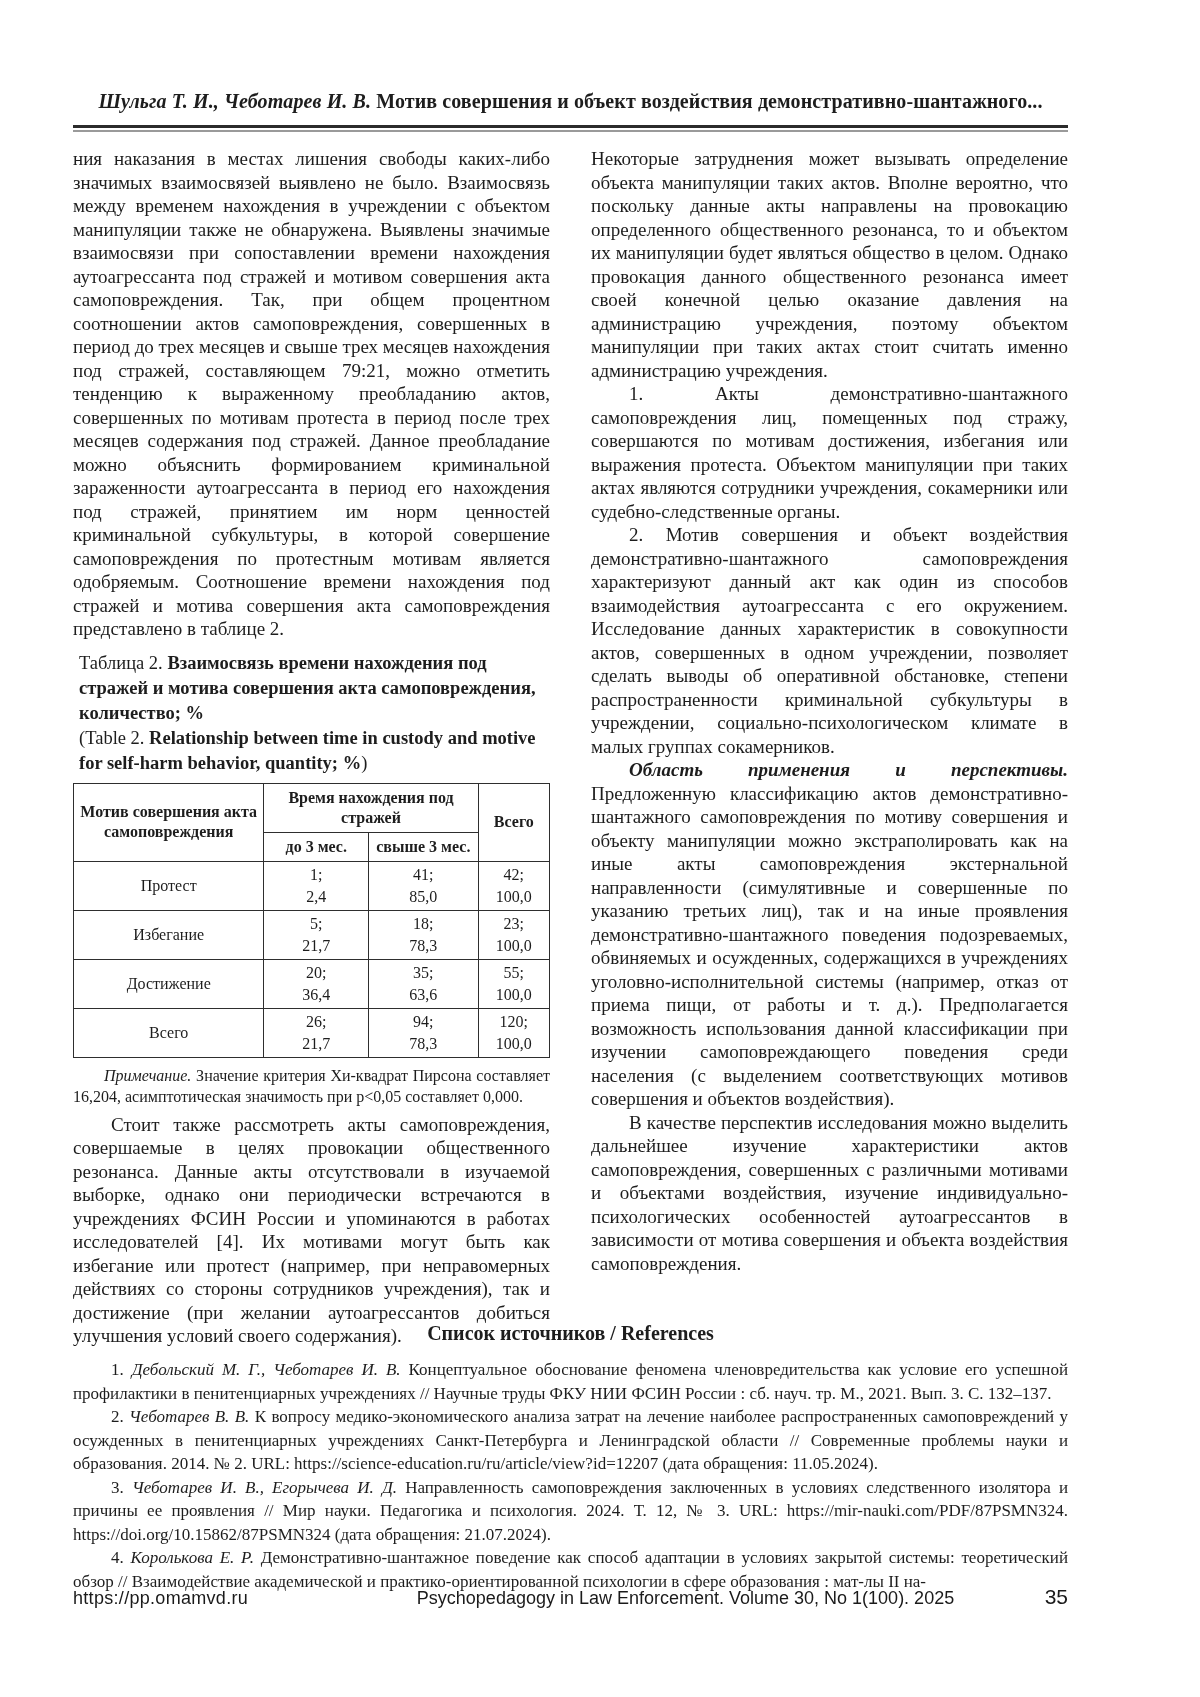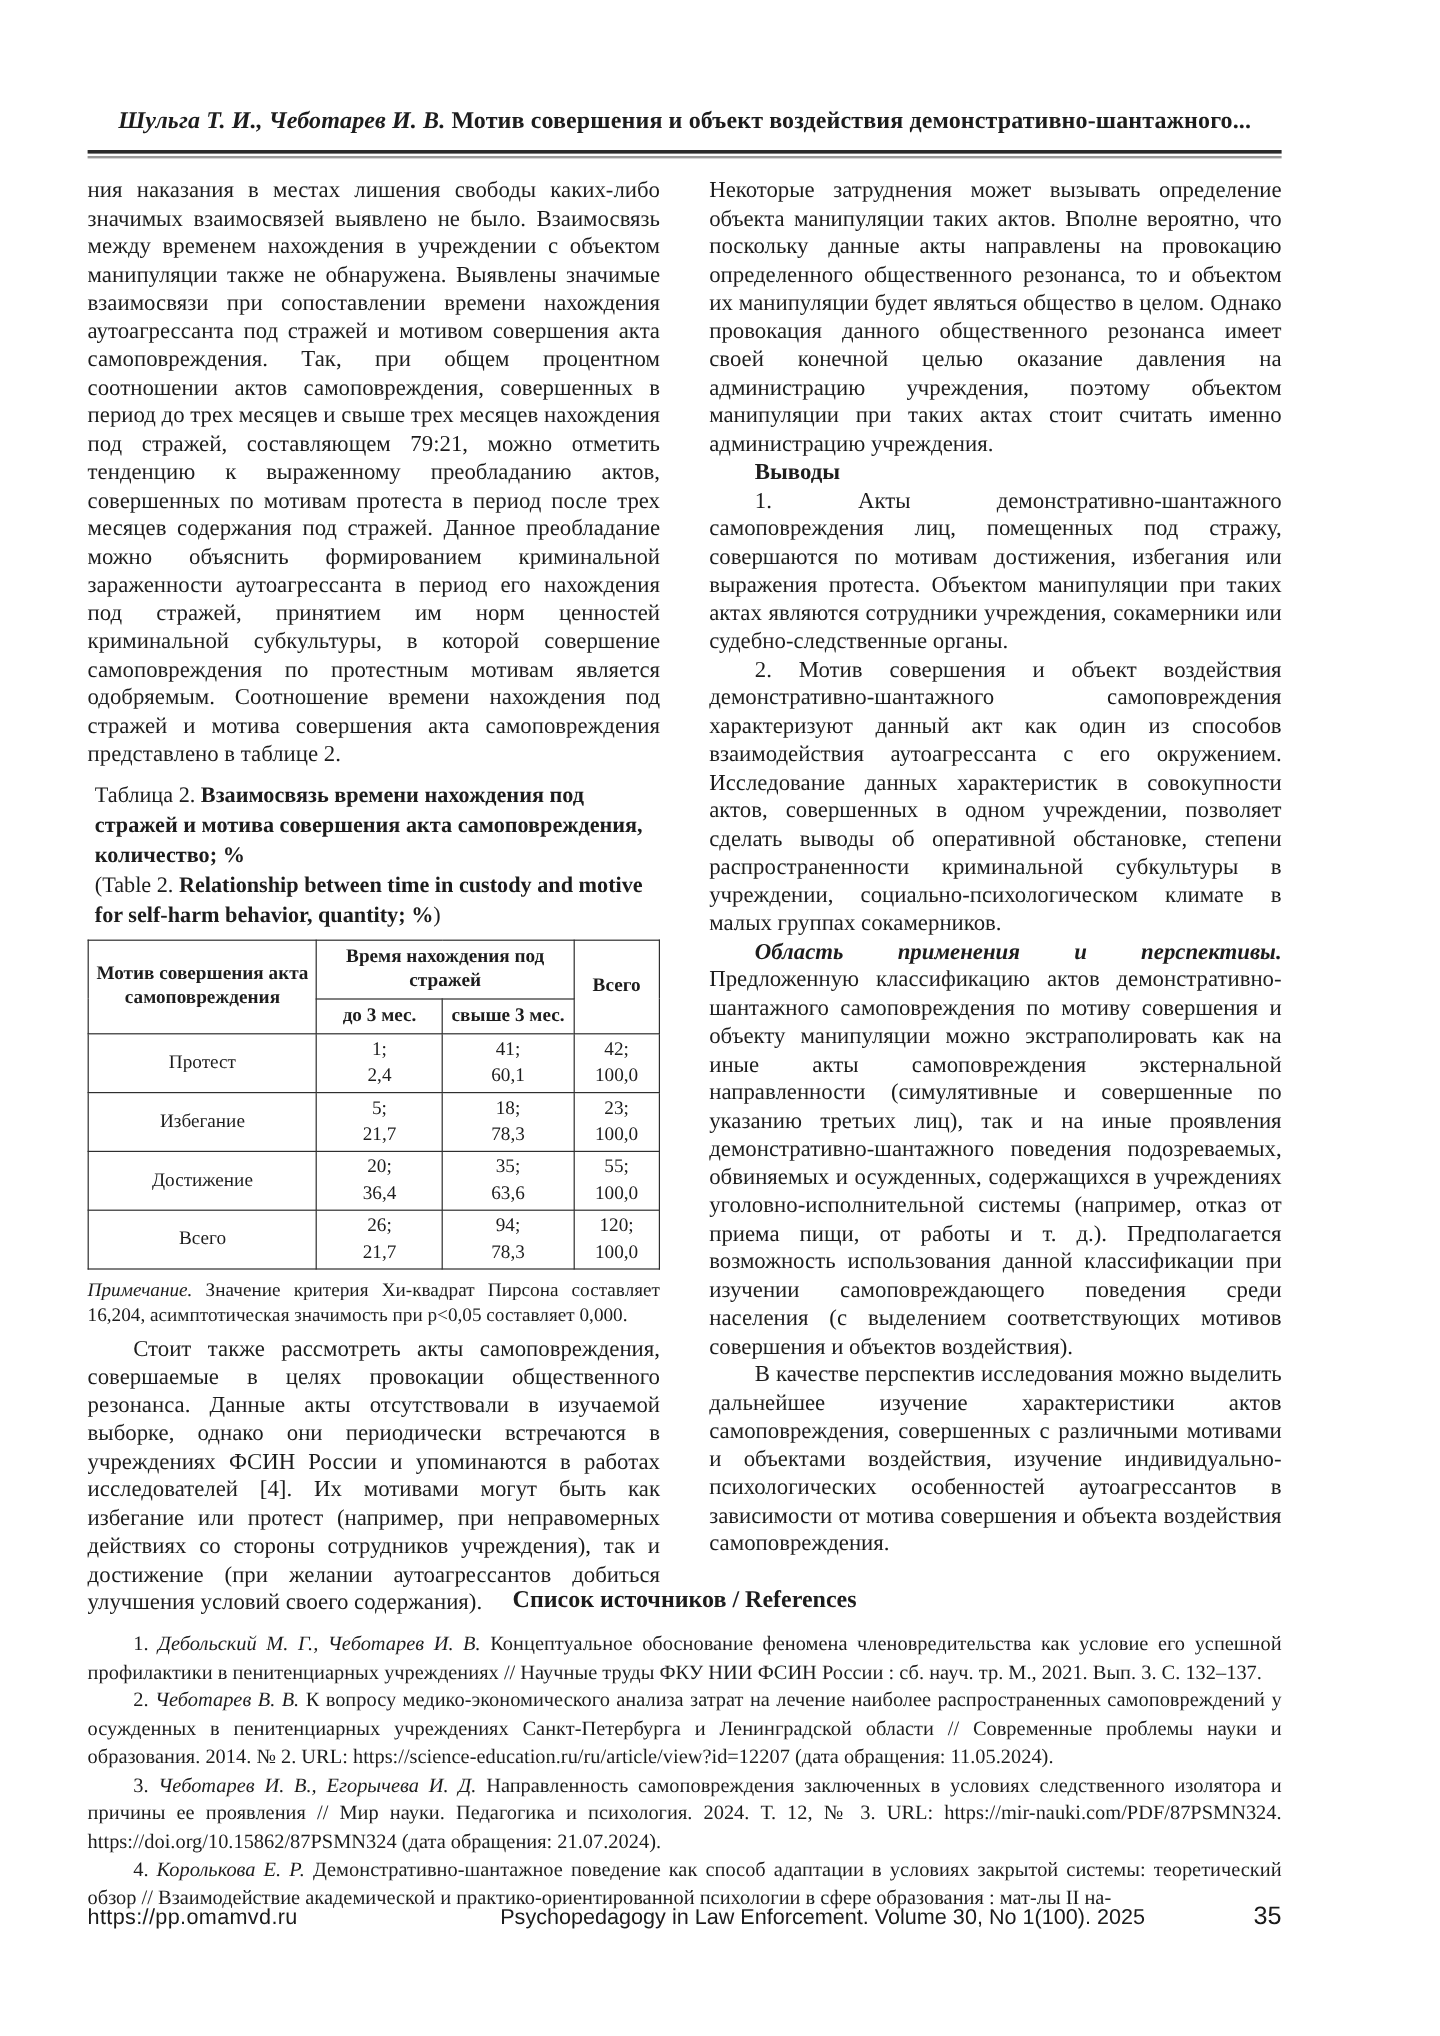--- a/index.html
+++ b/index.html
@@ -40,21 +40,21 @@
     table-layout:fixed;
   }
   table.datatable th, table.datatable td {
     border:1.5px solid #2e2e2e; text-align:center; vertical-align:middle;
   }
   table.datatable th { font-weight:bold; line-height:20px; padding:4px 3px; }
   table.datatable td { line-height:22px; padding:2px 3px; }
   .w-motive { width:40%; } .w-c1 { width:22%; } .w-c2 { width:23%; } .w-c3 { width:15%; }
 
   .note { font-size:16px; line-height:21px; margin:7px 0 6px 0; text-align:justify; text-indent:0; }
-  .note .note-label { font-style:italic; }
+  .note .note-label { font-style:italic;margin-left:31px; }
 
   .refs { position:absolute; top:1302px; left:73px; width:995px; }
   .refs h2 { text-align:center; font-size:20px; font-weight:bold; margin-bottom:13px;margin-top:20px; }
   .refs p { font-size:17px; line-height:23.5px; text-align:justify; text-indent:38px; }
   .refs .ref-authors { font-style:italic; }
 
   .footer {
     position:absolute; top:1585px; left:73px; width:995px;
     display:flex; align-items:baseline;
     font-family:"Liberation Sans","DejaVu Sans",sans-serif; font-size:18px; color:#1a1a1a;
@@ -107,21 +107,21 @@
       </thead>
       <tbody>
         <tr>
           <td>Протест</td>
           <td>
               <div>1;</div>
               <div>2,4</div>
             </td>
           <td>
               <div>41;</div>
-              <div>60,1</div>
+              <div>85,0</div>
             </td>
           <td>
               <div>42;</div>
               <div>100,0</div>
             </td>
         </tr>
         <tr>
           <td>Избегание</td>
           <td>
               <div>5;</div>
@@ -172,21 +172,20 @@
     <p class="note">
       <span class="note-label">Примечание.</span>
       <span>Значение критерия Хи-квадрат Пирсона составляет 16,204, асимптотическая значимость при p&lt;0,05 составляет 0,000.</span>
     </p>
 
     <p class="indent">Стоит также рассмотреть акты самоповреждения, совершаемые в целях провокации общественного резонанса. Данные акты отсутствовали в изучаемой выборке, однако они периодически встречаются в учреждениях ФСИН России и упоминаются в работах исследователей [4]. Их мотивами могут быть как избегание или протест (например, при неправомерных действиях со стороны сотрудников учреждения), так и достижение (при желании аутоагрессантов добиться улучшения условий своего содержания).</p>
   </div>
 
   <div class="col">
     <p>Некоторые затруднения может вызывать определение объекта манипуляции таких актов. Вполне вероятно, что поскольку данные акты направлены на провокацию определенного общественного резонанса, то и объектом их манипуляции будет являться общество в целом. Однако провокация данного общественного резонанса имеет своей конечной целью оказание давления на администрацию учреждения, поэтому объектом манипуляции при таких актах стоит считать именно администрацию учреждения.</p>
-    <p class="heading-bold">Выводы</p>
     <p class="indent">1. Акты демонстративно-шантажного самоповреждения лиц, помещенных под стражу, совершаются по мотивам достижения, избегания или выражения протеста. Объектом манипуляции при таких актах являются сотрудники учреждения, сокамерники или судебно-следственные органы.</p>
     <p class="indent">2. Мотив совершения и объект воздействия демонстративно-шантажного самоповреждения характеризуют данный акт как один из способов взаимодействия аутоагрессанта с его окружением. Исследование данных характеристик в совокупности актов, совершенных в одном учреждении, позволяет сделать выводы об оперативной обстановке, степени распространенности криминальной субкультуры в учреждении, социально-психологическом климате в малых группах сокамерников.</p>
     <p class="indent">
       <span class="lead">Область применения и перспективы.</span>
       <span>Предложенную классификацию актов демонстративно-шантажного самоповреждения по мотиву совершения и объекту манипуляции можно экстраполировать как на иные акты самоповреждения экстернальной направленности (симулятивные и совершенные по указанию третьих лиц), так и на иные проявления демонстративно-шантажного поведения подозреваемых, обвиняемых и осужденных, содержащихся в учреждениях уголовно-исполнительной системы (например, отказ от приема пищи, от работы и т. д.). Предполагается возможность использования данной классификации при изучении самоповреждающего поведения среди населения (с выделением соответствующих мотивов совершения и объектов воздействия).</span>
     </p>
     <p class="indent">В качестве перспектив исследования можно выделить дальнейшее изучение характеристики актов самоповреждения, совершенных с различными мотивами и объектами воздействия, изучение индивидуально-психологических особенностей аутоагрессантов в зависимости от мотива совершения и объекта воздействия самоповреждения.</p>
   </div>
 
 </div>

